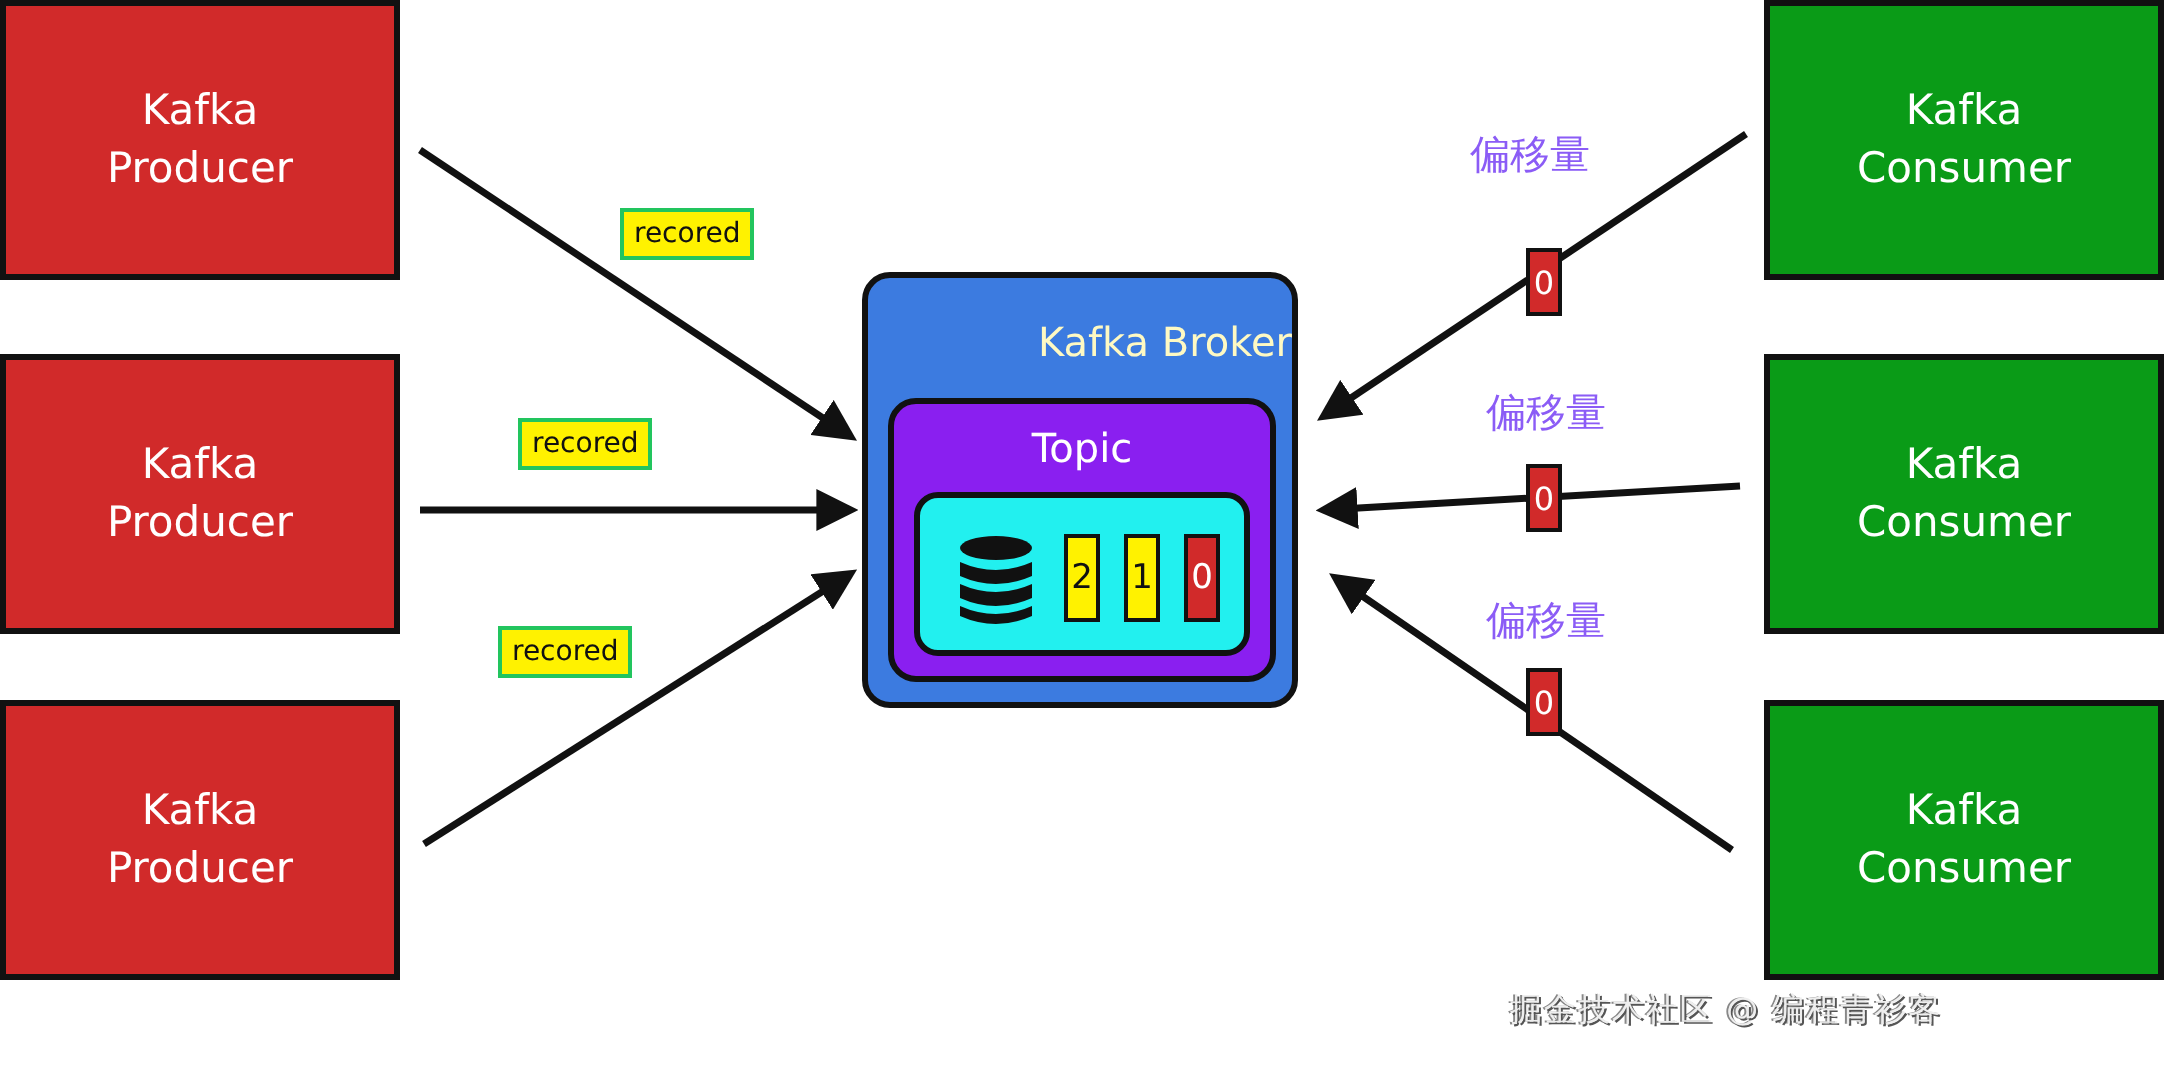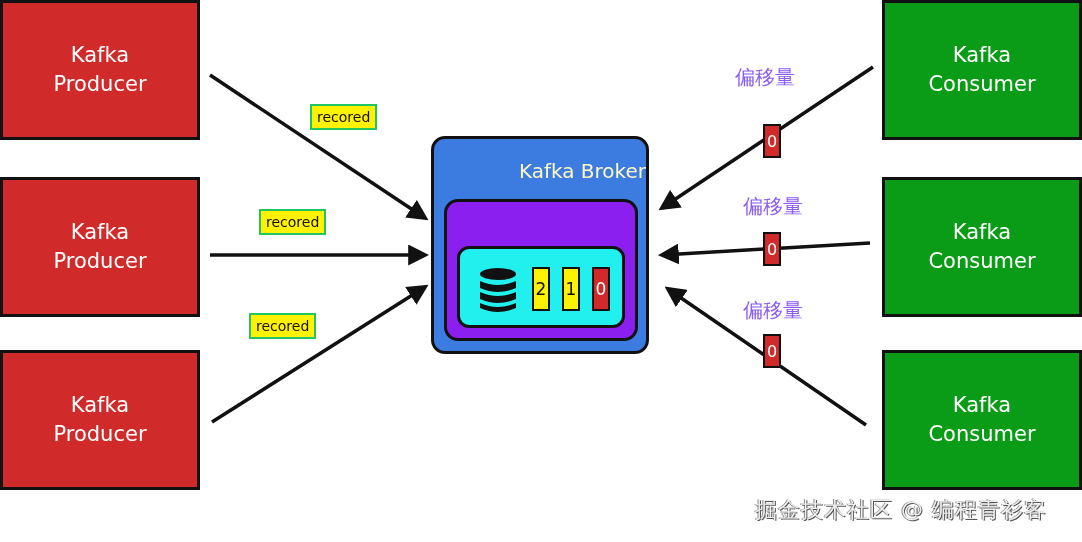--- a/index.html
+++ b/index.html
@@ -20,21 +20,21 @@
             border:3px solid #111; border-radius:14px; box-sizing:border-box; }
   .broker-title { position:absolute; left:0; right:0; top:20px; text-align:right; color:#fef9c3; font-size:20px;margin-left:32px; }
   .topic { position:absolute; left:10px; top:60px; width:194px; height:142px; background:#8a1ff0;
            border:3px solid #111; border-radius:14px; box-sizing:border-box; }
   .topic-title { position:absolute; left:0; right:0; top:10px; text-align:center; color:#fff; font-size:20px; }
   .partition { position:absolute; left:10px; top:44px; width:168px; height:82px; background:#22f0ef;
                border:3px solid #111; border-radius:12px; box-sizing:border-box; }
   .db-icon { position:absolute; left:18px; top:18px; }
   .cell { position:absolute; top:18px; width:18px; height:44px; border:2px solid #111; box-sizing:border-box;
           display:flex; align-items:center; justify-content:center; font-size:17px; }
-  .watermark { position:absolute; left:755px; top:495px; font-size:22px; color:#eee;
+  .watermark { position:absolute; left:755px; top:495px; font-size:16px; color:#eee;
                text-shadow:1px 1px 0 #555, -1px 0 0 #888; letter-spacing:1px; }
 </style>
 </head>
 <body>
 
 <svg class="lines" width="1082" height="542">
   <defs>
     <marker id="ah" viewBox="0 0 10 10" refX="8" refY="5" markerWidth="6" markerHeight="6" orient="auto">
       <path d="M0,0 L10,5 L0,10 z" fill="#111"></path>
     </marker>
@@ -80,20 +80,21 @@
 <div class="offset-label" style="left:735px; top:64px;">偏移量</div>
 <div class="offset-chip" style="left:763px; top:124px;">0</div>
 <div class="offset-label" style="left:743px; top:193px;">偏移量</div>
 <div class="offset-chip" style="left:763px; top:232px;">0</div>
 <div class="offset-label" style="left:743px; top:297px;">偏移量</div>
 <div class="offset-chip" style="left:763px; top:334px;">0</div>
 
 <div class="broker">
   <div class="broker-title">Kafka Broker</div>
   <div class="topic">
+    <div class="topic-title">Topic</div>
     <div class="partition">
       <svg class="db-icon" width="40" height="48" viewBox="0 0 40 48">
         <ellipse cx="20" cy="7" rx="18" ry="6" fill="#111"></ellipse>
         <path d="M2,14 Q20,22 38,14 L38,21 Q20,29 2,21 Z" fill="#111"></path>
         <path d="M2,25 Q20,33 38,25 L38,32 Q20,40 2,32 Z" fill="#111"></path>
         <path d="M2,36 Q20,44 38,36 L38,41 Q20,49 2,41 Z" fill="#111"></path>
       </svg>
       <div class="cell" style="left:72px; background:#fff200; color:#111;">2</div>
       <div class="cell" style="left:102px; background:#fff200; color:#111;">1</div>
       <div class="cell" style="left:132px; background:#d12a2a; color:#fff;">0</div>

